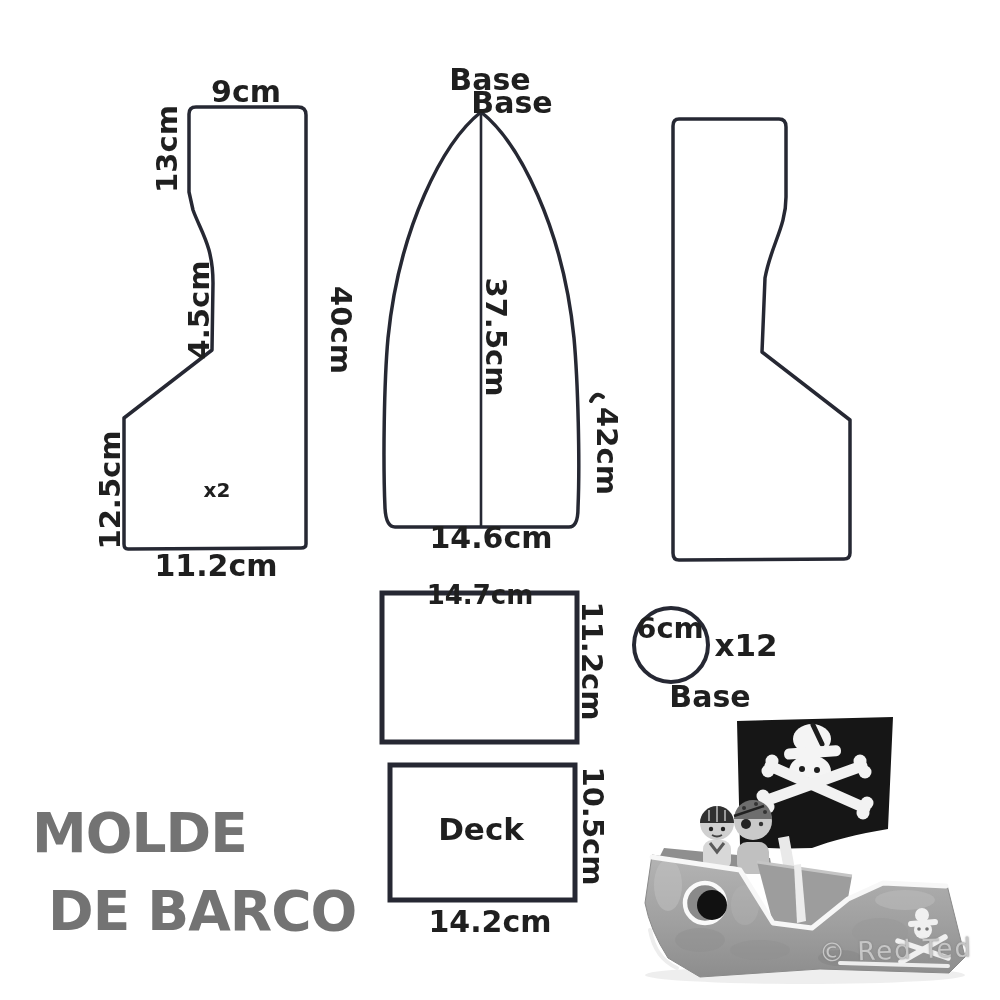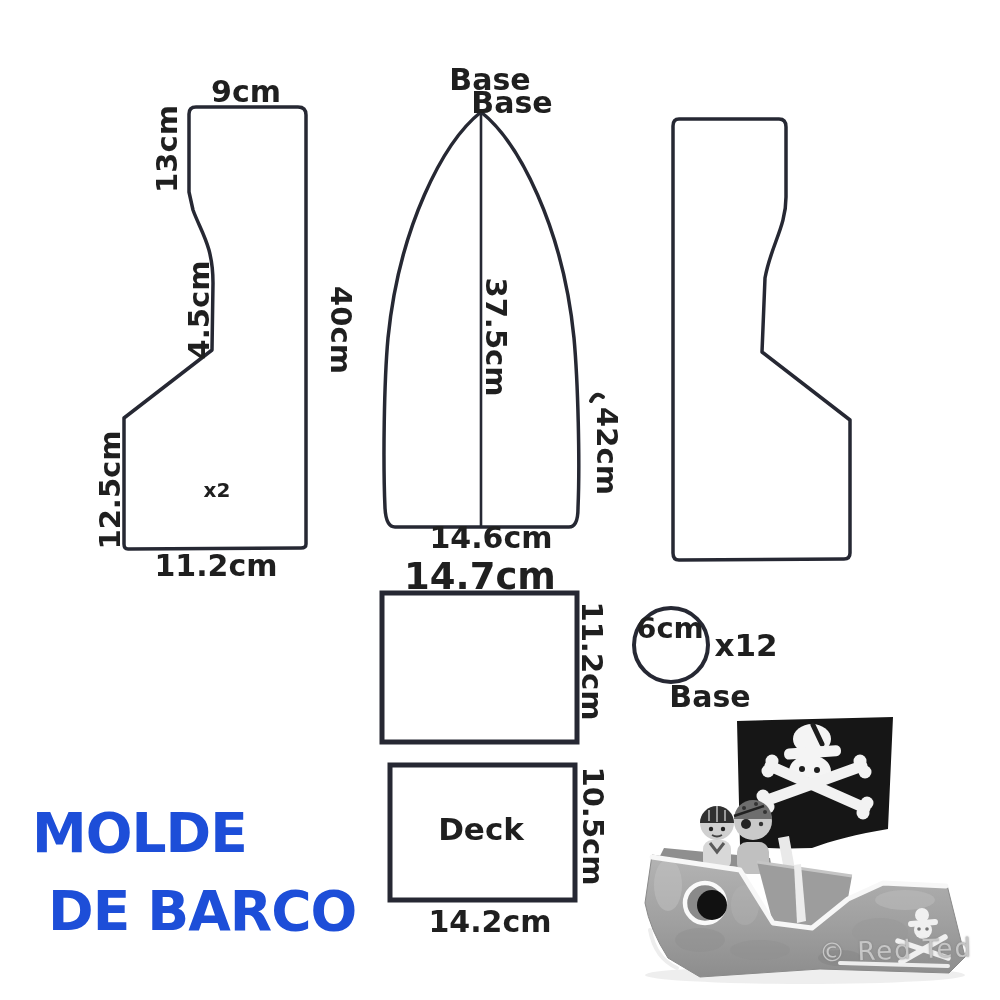--- a/index.html
+++ b/index.html
@@ -4,21 +4,21 @@
 <style>
   html,body{margin:0;padding:0;background:#ffffff;}
   #canvas{position:relative;width:1000px;height:1000px;background:#ffffff;overflow:hidden;
           font-family:"DejaVu Sans",sans-serif;}
   #diagram-svg{position:absolute;left:0;top:0;width:1000px;height:1000px;}
   .lbl{position:absolute;font-family:"DejaVu Sans",sans-serif;font-weight:bold;color:#1f1f1f;
        white-space:nowrap;transform:translate(-50%,-50%);line-height:1;}
   .ccw{transform:translate(-50%,-50%) rotate(-90deg);}
   .cw{transform:translate(-50%,-50%) rotate(90deg);}
   .title-line{position:absolute;left:32px;font-family:"DejaVu Sans",sans-serif;font-weight:bold;
-       color:#1d4ed8;font-size:55px;letter-spacing:-1px;line-height:1;white-space:nowrap;}
+       color:#737373;font-size:55px;letter-spacing:-1px;line-height:1;white-space:nowrap;}
   .wm{position:absolute;transform:translate(-50%,-50%) rotate(-2deg);font-size:26px;
       color:#c6c6c6;text-shadow:0 0 2px #7e7e7e;letter-spacing:2px;white-space:nowrap;}
 </style>
 </head>
 <body>
 
 <div id="canvas">
 
   <svg id="diagram-svg" viewBox="0 0 1000 1000">
     <defs>
@@ -152,21 +152,21 @@
   <div class="lbl cw" style="left:340px;top:330px;font-size:29px;">40cm</div>
   <div class="lbl" style="left:217px;top:490px;font-size:20px;">x2</div>
   <div class="lbl" style="left:216px;top:566px;font-size:30px;">11.2cm</div>
 
   <div class="lbl" style="left:490px;top:80px;font-size:30px;">Base</div>
   <div class="lbl" style="left:512px;top:103px;font-size:30px;">Base</div>
   <div class="lbl cw" style="left:495px;top:337px;font-size:29px;">37.5cm</div>
   <div class="lbl cw" style="left:606px;top:451px;font-size:29px;">42cm</div>
   <div class="lbl" style="left:491px;top:507px;font-size:30px;margin-top:31px;">14.6cm</div>
 
-  <div class="lbl" style="left:480px;top:576px;font-size:37px;">14.7cm</div>
+  <div class="lbl" style="left:480px;top:595px;font-size:26px;">14.7cm</div>
   <div class="lbl cw" style="left:591px;top:661px;font-size:29px;">11.2cm</div>
 
   <div class="lbl" style="left:670px;top:628px;font-size:29px;">6cm</div>
   <div class="lbl" style="left:746px;top:645px;font-size:31px;">x12</div>
   <div class="lbl" style="left:710px;top:697px;font-size:30px;">Base</div>
 
   <div class="lbl" style="left:481px;top:829px;font-size:31px;">Deck</div>
   <div class="lbl cw" style="left:592px;top:826px;font-size:29px;">10.5cm</div>
   <div class="lbl" style="left:482px;top:922px;font-size:30px;margin-left:8px;">14.2cm</div>
 

